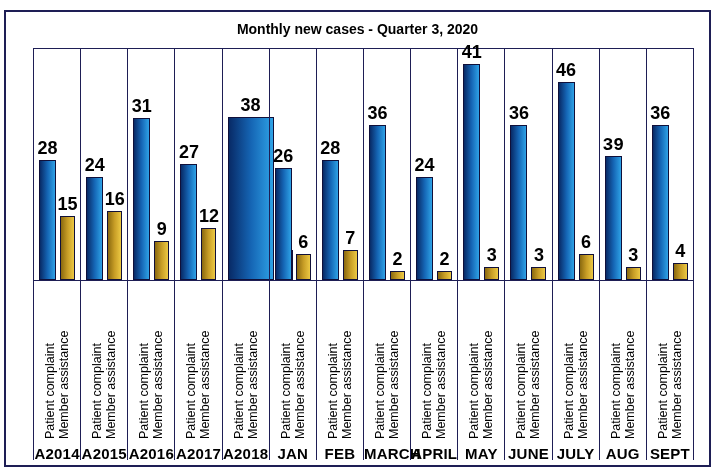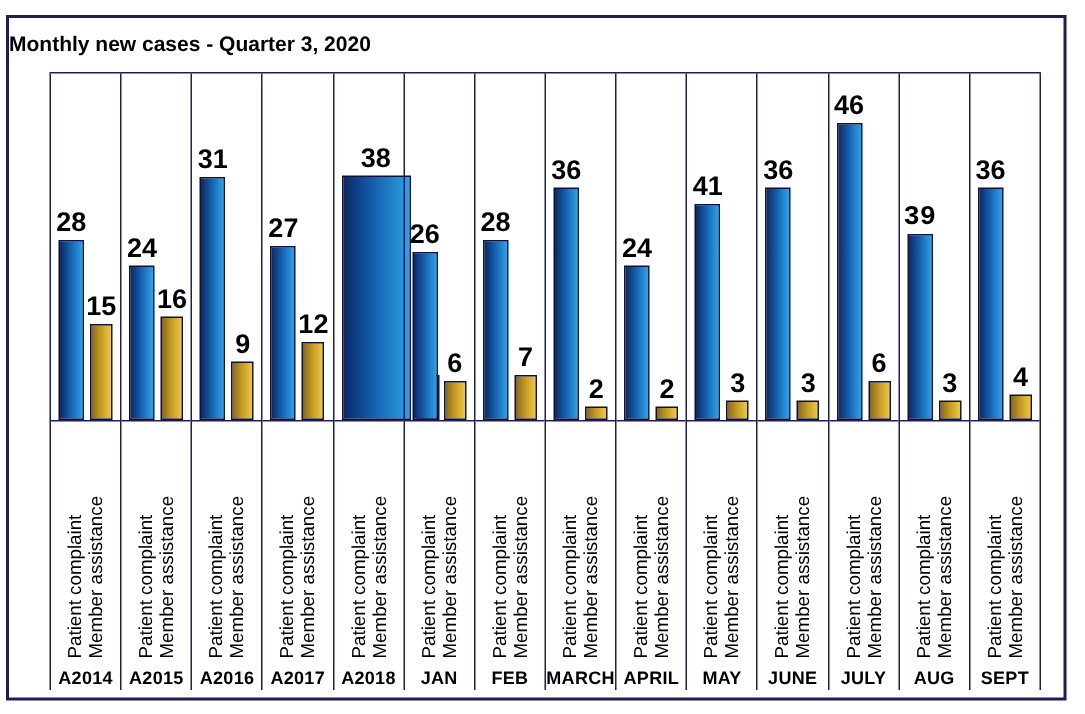--- a/index.html
+++ b/index.html
@@ -6,21 +6,21 @@
   html,body { margin:0; padding:0; }
   body {
     width:723px; height:476px; background:#fff; position:relative;
     font-family:"Liberation Sans", sans-serif; color:#000; overflow:hidden;
   }
   .frame {
     position:absolute; left:4px; top:10px; width:707px; height:457px;
     border:2px solid var(--line); background:#fff; box-sizing:border-box;
   }
   .title {
-    position:absolute; top:9px; left:0; right:0; text-align:left;
+    position:absolute; top:9px; left:0; right:0; text-align:center;
     font-size:14px; font-weight:bold;
   }
   .plot {
     position:absolute; left:27px; top:36px; width:661px; height:411px;
     border-top:1px solid var(--line); display:flex; box-sizing:content-box;
   }
   .col {
     flex:1 1 0; border-left:1px solid var(--line);
     display:flex; flex-direction:column; position:relative; min-width:0;
   }
@@ -37,21 +37,21 @@
     position:absolute; bottom:100%; margin-bottom:2px; left:50%;
     transform:translateX(-50%); font-size:18px; font-weight:bold; white-space:nowrap;
   }
   .labels { height:163px; position:relative; }
   .rot {
     position:absolute; left:50%; top:50%; width:152px;
     transform:translate(-50%,-50%) rotate(-90deg);
     font-size:12.5px; line-height:1.12; text-align:left; white-space:nowrap;
   }
   .cat {
-    height:15px; text-align:center; font-size:12px; font-weight:bold;
+    height:15px; text-align:center; font-size:15px; font-weight:bold;
     letter-spacing:0.2px; padding-top:1px;
   }
 </style>
 </head>
 <body>
 
 <div class="frame">
   <div class="title">Monthly new cases - Quarter 3, 2020</div>
   <div class="plot">
       <div class="col">
@@ -202,21 +202,21 @@
         <div class="labels">
           <div class="rot">
             <div class="ln">Patient complaint</div>
             <div class="ln">Member assistance</div>
           </div>
         </div>
         <div class="cat">APRIL</div>
       </div>
       <div class="col">
         <div class="bars">
-          <div class="bar s0" style="height: 144px; background: linear-gradient(to right, rgb(8, 42, 102), rgb(21, 101, 180), rgb(46, 162, 230)); border-color: rgb(16, 16, 58);">
+          <div class="bar s0" style="height: 216px; background: linear-gradient(to right, rgb(8, 42, 102), rgb(21, 101, 180), rgb(46, 162, 230)); border-color: rgb(16, 16, 58);">
             <div class="v">41</div>
           </div>
           <div class="bar s1" style="height: 13px; background: linear-gradient(to right, rgb(138, 105, 15), rgb(199, 157, 38), rgb(236, 200, 67)); border-color: rgb(16, 16, 58);">
             <div class="v">3</div>
           </div>
         </div>
         <div class="labels">
           <div class="rot">
             <div class="ln">Patient complaint</div>
             <div class="ln">Member assistance</div>

